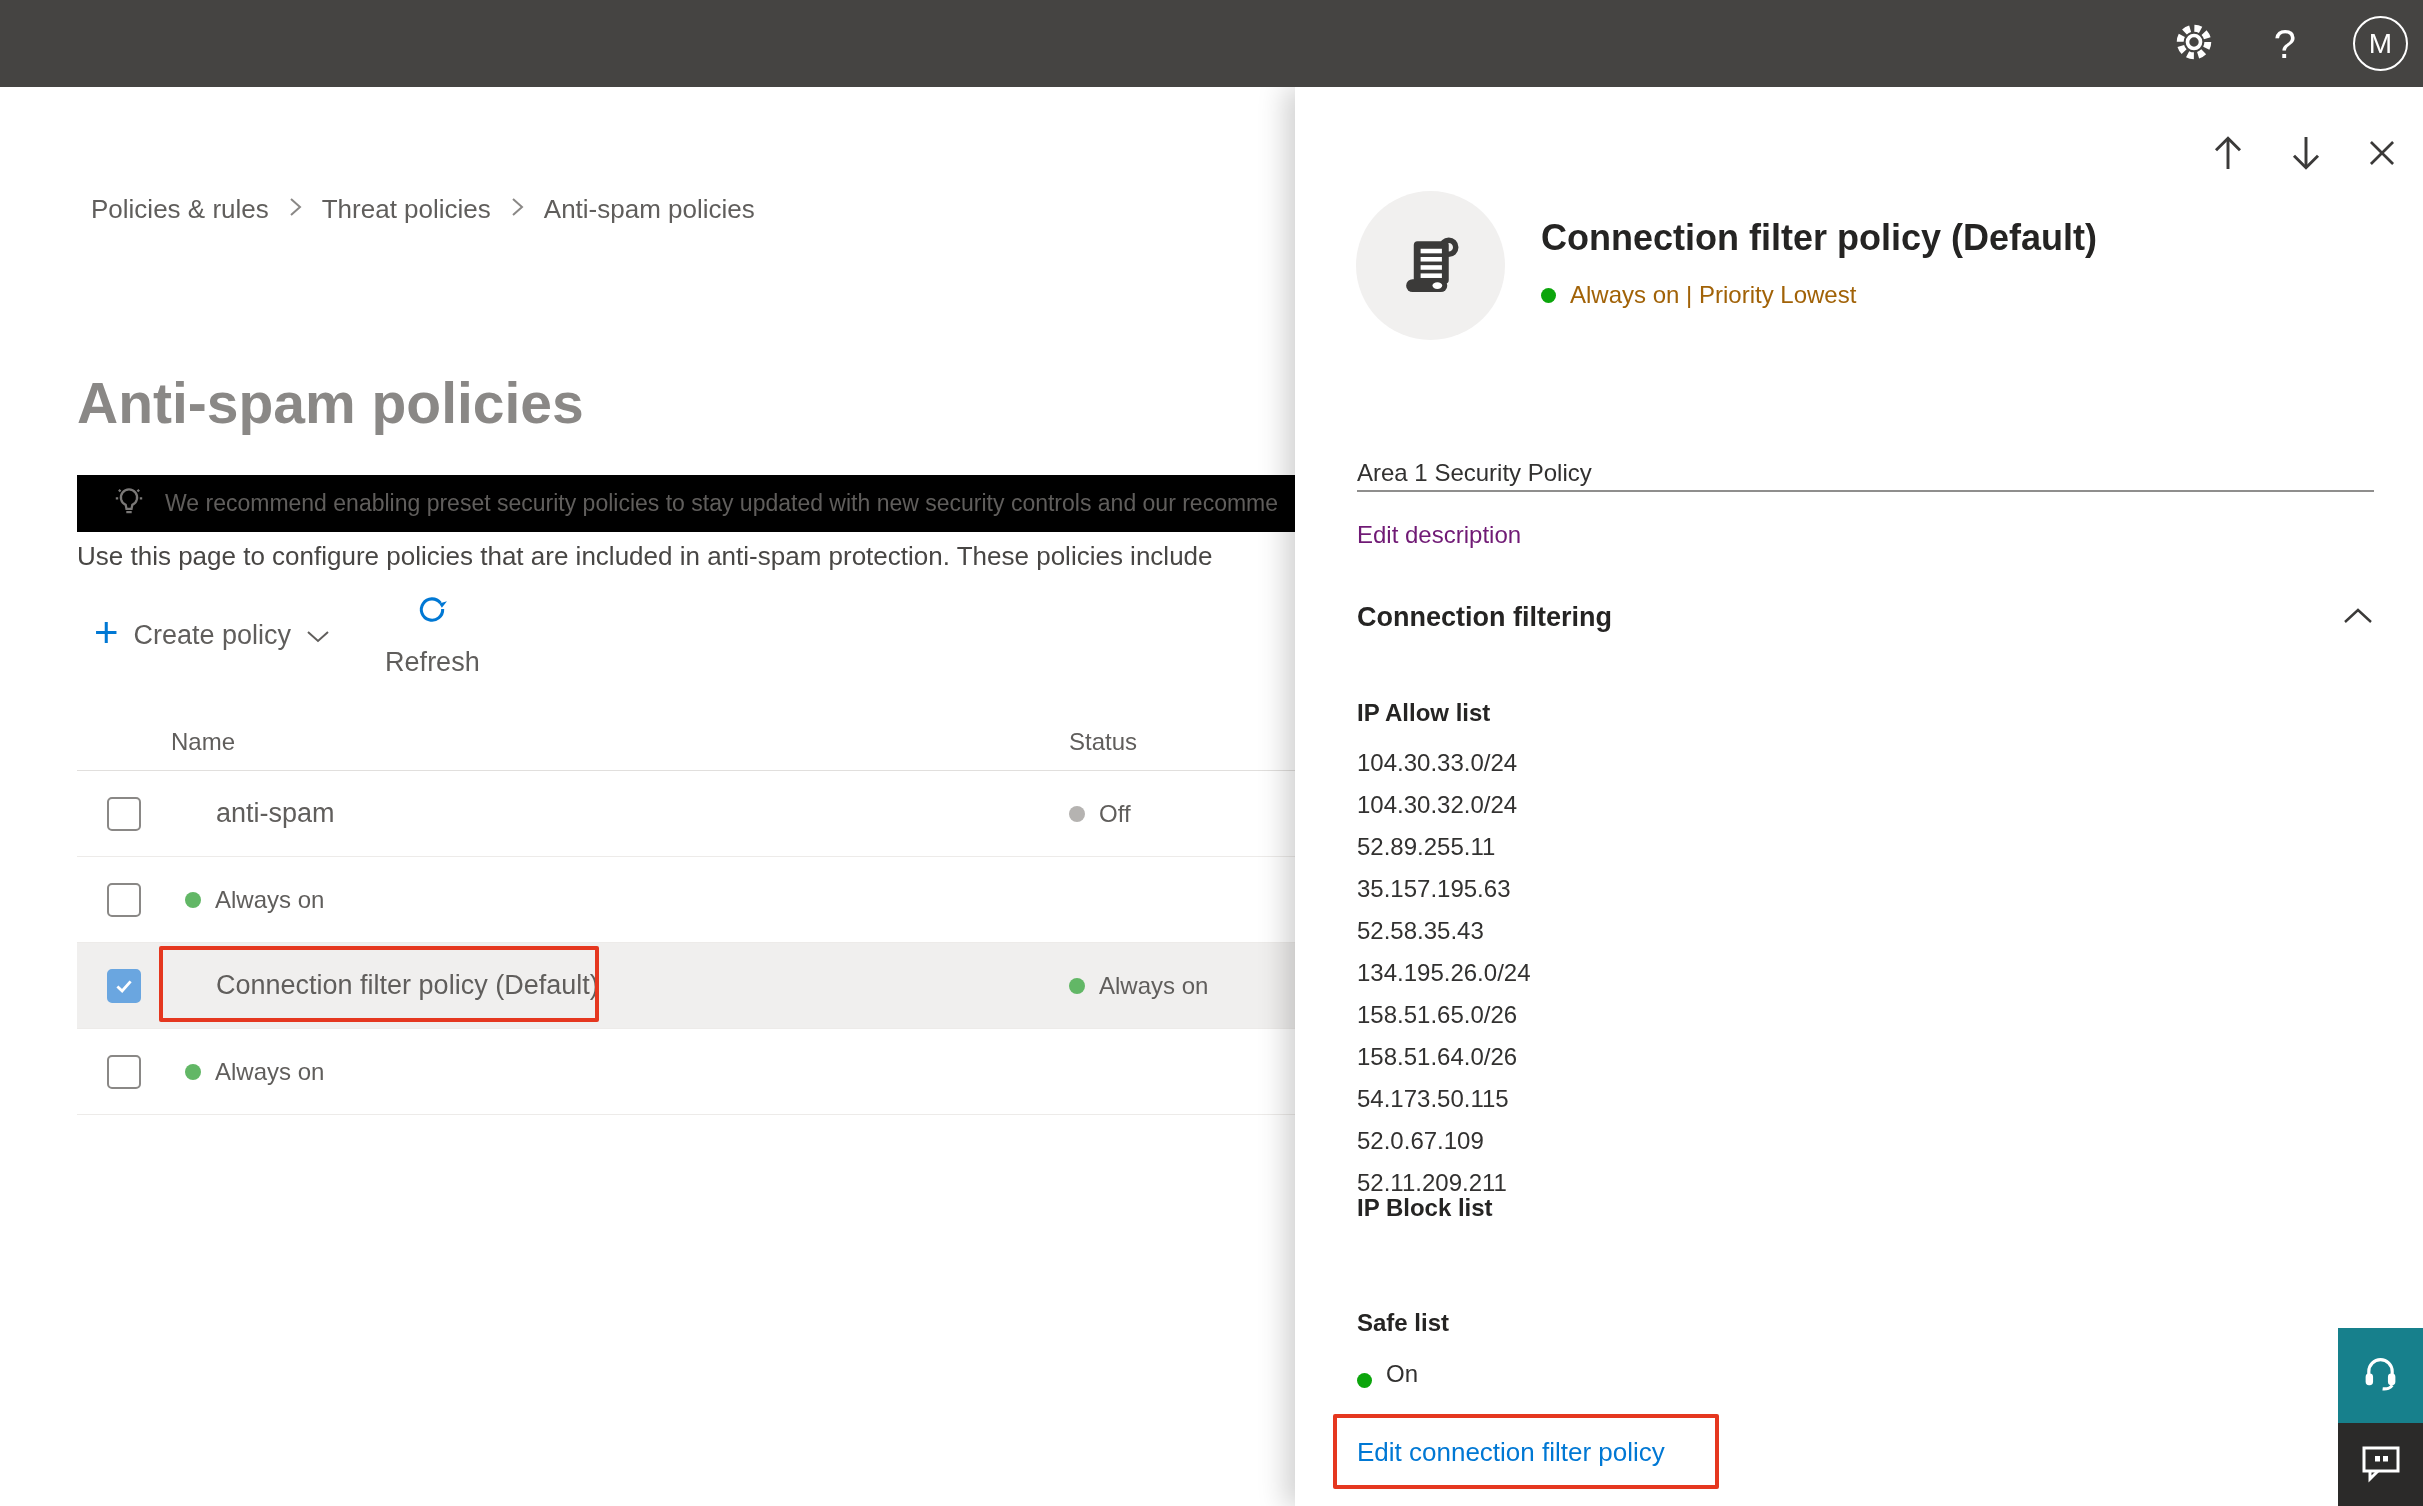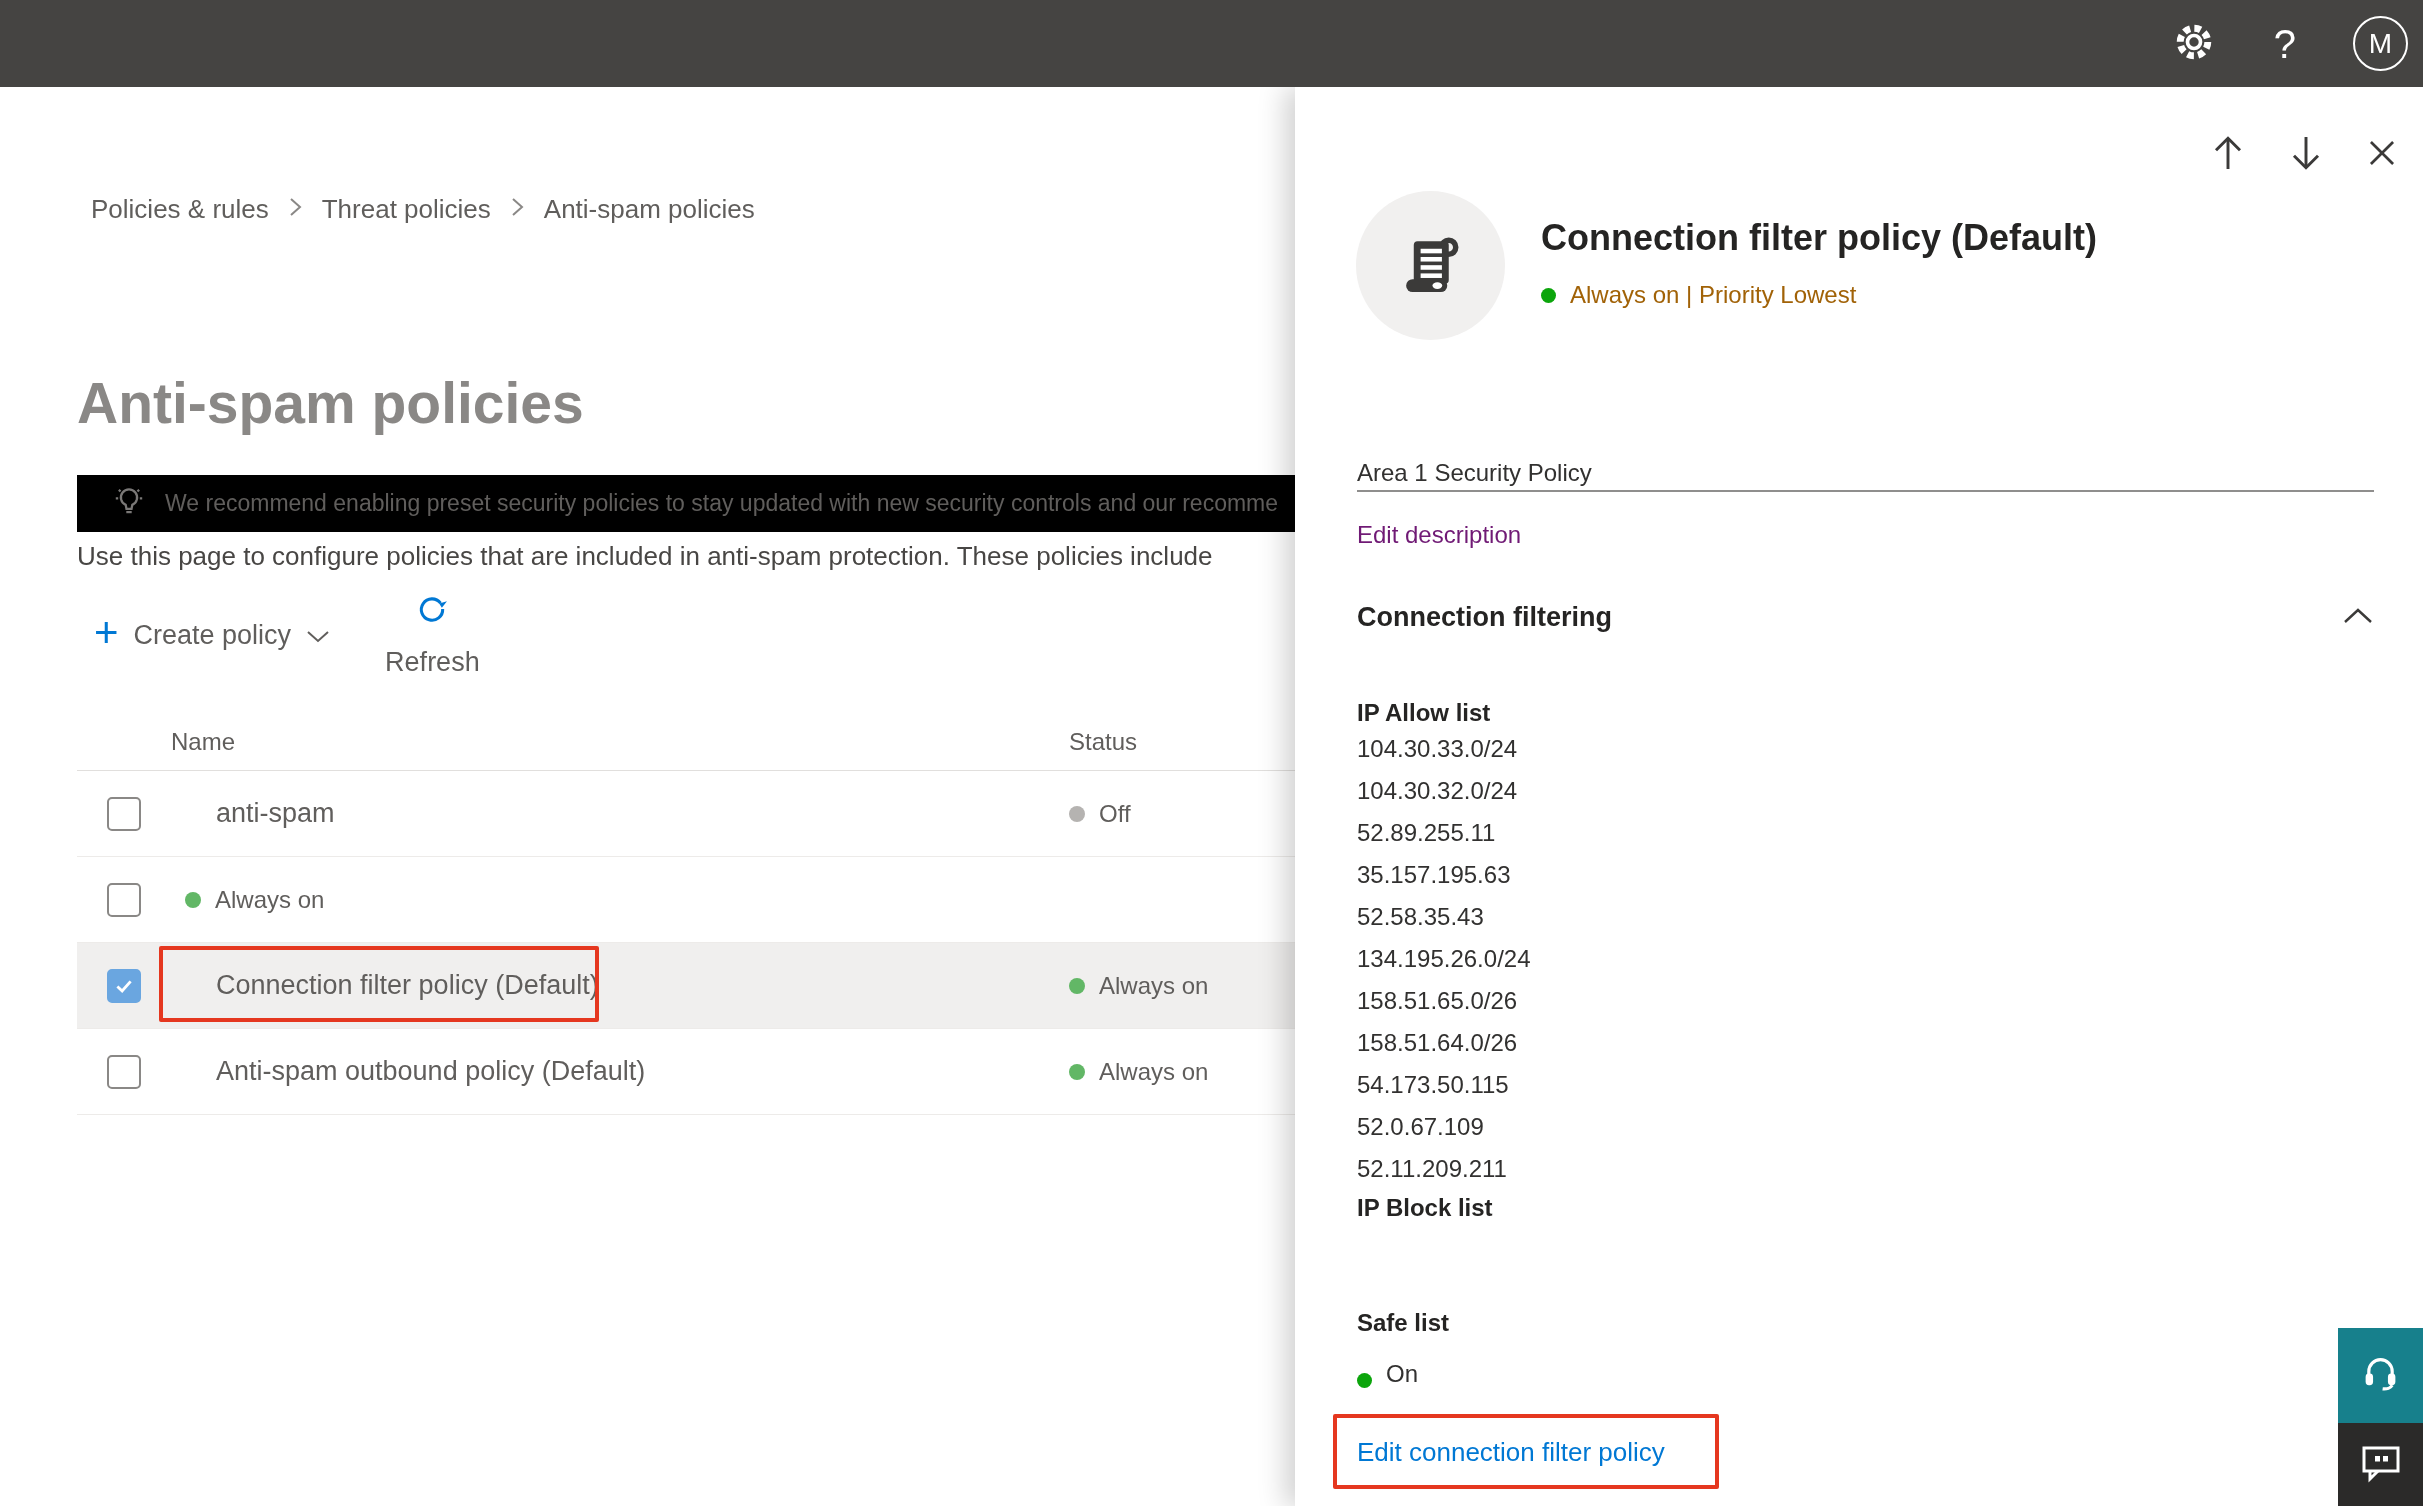--- a/index.html
+++ b/index.html
@@ -108,21 +108,21 @@
   .fly-abs { position:absolute; left:62px; }
   .fly-desc { top:372px; font-size:24px; color:#323130; }
   .fly-editdesc { top:434px; font-size:24px; color:#701a75; cursor:pointer; }
   .fly-divider { top:403px; left:62px; width:1017px; height:0; border-top:2px solid #8f8e8d; position:absolute; }
   .fly-section {
     top:432px; width:1017px; display:flex; align-items:center; justify-content:space-between;
     font-size:27px; font-weight:bold; color:#252423; cursor:pointer;
   }
   .fly-section { top:515px; }
   .fly-allow-label { top:612px; font-size:24px; font-weight:bold; color:#252423; }
-  .ip-list { top:641px; font-size:24px; color:#323130; line-height:42px; }
+  .ip-list { top:655px; font-size:24px; color:#323130; line-height:42px; }
   .ip-item { display:block; }
   .fly-block-label { top:1107px; font-size:24px; font-weight:bold; color:#252423; }
   .fly-safe-label  { top:1222px; font-size:24px; font-weight:bold; color:#252423; }
   .fly-on-row { top:1273px; display:flex; align-items:flex-end; gap:14px; font-size:24px; color:#323130; }
   .fly-edit-link { top:1350px; font-size:26px; color:#0078d4; cursor:pointer; }
 
   
   .corner-btn {
     position:absolute; left:2338px; width:85px; z-index:40;
     display:flex; align-items:center; justify-content:center; cursor:pointer;
@@ -235,21 +235,20 @@
       </div>
       <div class="row-name">Connection filter policy (Default)</div>
       <div class="row-status">
         <span class="dot on"></span>
         <span>Always on</span>
       </div>
     </div>
 
     <div class="trow">
       <div class="checkbox"></div>
-      <div class="row-name">Anti-spam outbound policy (Default)</div>
       <div class="row-status">
         <span class="dot on"></span>
         <span>Always on</span>
       </div>
     </div>
   </div>
 
   <div class="annot annot-row"></div>
 
   <div class="flyout">

